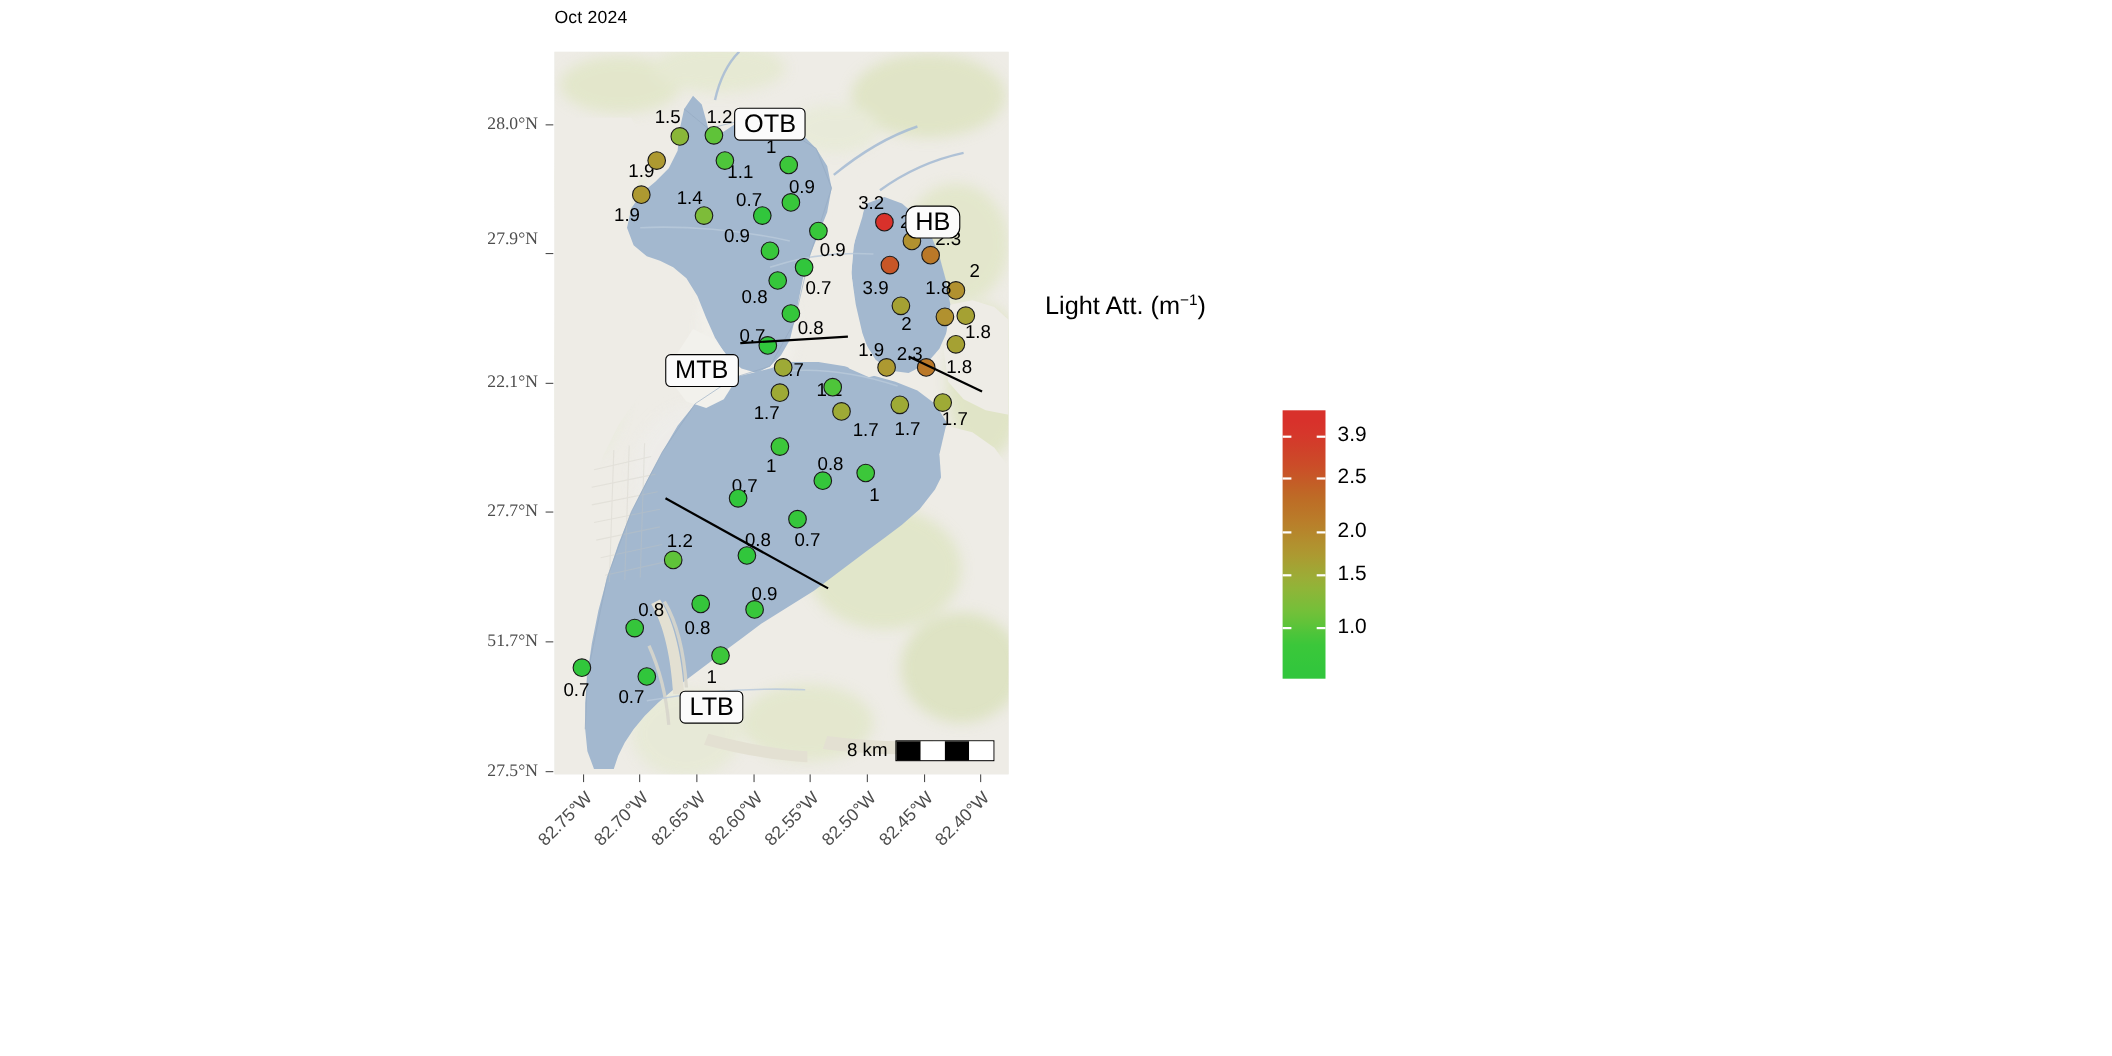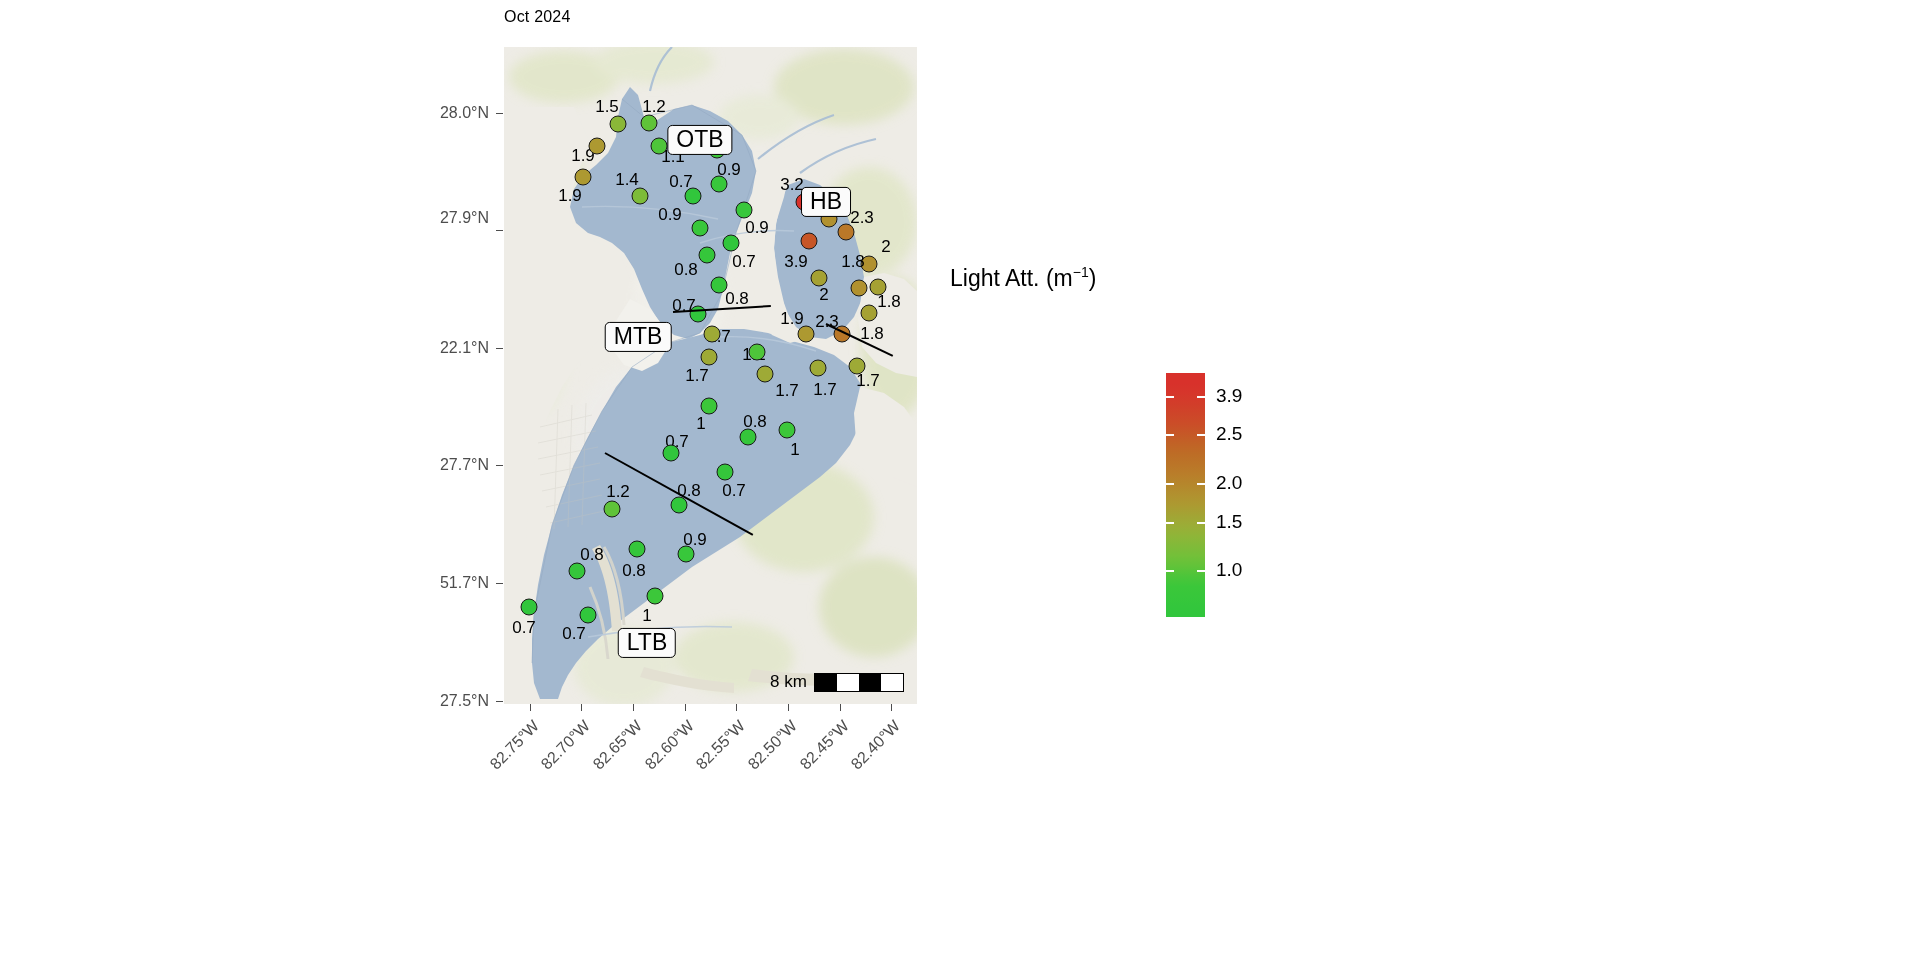--- a/index.html
+++ b/index.html
@@ -19,20 +19,21 @@
     overflow:hidden;background:#eceae4;
   }
   .basemap{position:absolute;inset:0;}
   .basemap svg{display:block;}
 
   
   .ytick-label{
     position:absolute;right:0;
     font-size:16px;color:#4d4d4d;white-space:nowrap;
     transform:translateY(-50%);
+    font-family:Liberation Serif, serif;
   }
   .ytick-mark{
     position:absolute;width:7px;height:1px;background:#4d4d4d;
   }
   .xtick-mark{
     position:absolute;width:1px;height:7px;background:#4d4d4d;
   }
   .xtick-label{
     position:absolute;
     font-size:16px;color:#4d4d4d;white-space:nowrap;
@@ -329,22 +330,22 @@
       <div class="pt" title="LTB: 0.7" style="left: 588px; top: 615px; background: rgb(49, 198, 60);"></div>
     </div>
 
   <div id="divider-layer">
       <div class="divider" style="left: 673px; top: 311px; width: 98.1835px; transform: rotate(-3.50353deg);"></div>
       <div class="divider" style="left: 826px; top: 323px; width: 74.2496px; transform: rotate(25.5297deg);"></div>
       <div class="divider" style="left: 605px; top: 452px; width: 169.198px; transform: rotate(28.9888deg);"></div>
     </div>
 
   <div id="seg-layer">
-      <div class="seg-label" style="left: 700px; top: 113px; margin-top: 27px;">OTB</div>
-      <div class="seg-label" style="left: 826px; top: 202px;">HB</div>
+      <div class="seg-label" style="left: 700px; top: 113px;">OTB</div>
+      <div class="seg-label" style="left: 848px; top: 202px; border-radius: 10px;">HB</div>
       <div class="seg-label" style="left: 638px; top: 337px;">MTB</div>
       <div class="seg-label" style="left: 647px; top: 643px;">LTB</div>
     </div>
 
   <div class="scalebar" style="left:770px;top:672px;justify-content:space-between;">
     <span class="sb-text">8 km</span>
     <span class="sb-bar" id="sb-bar">
         <span class="sb-seg sb-dark"></span>
         <span class="sb-seg sb-light"></span>
         <span class="sb-seg sb-dark"></span>

